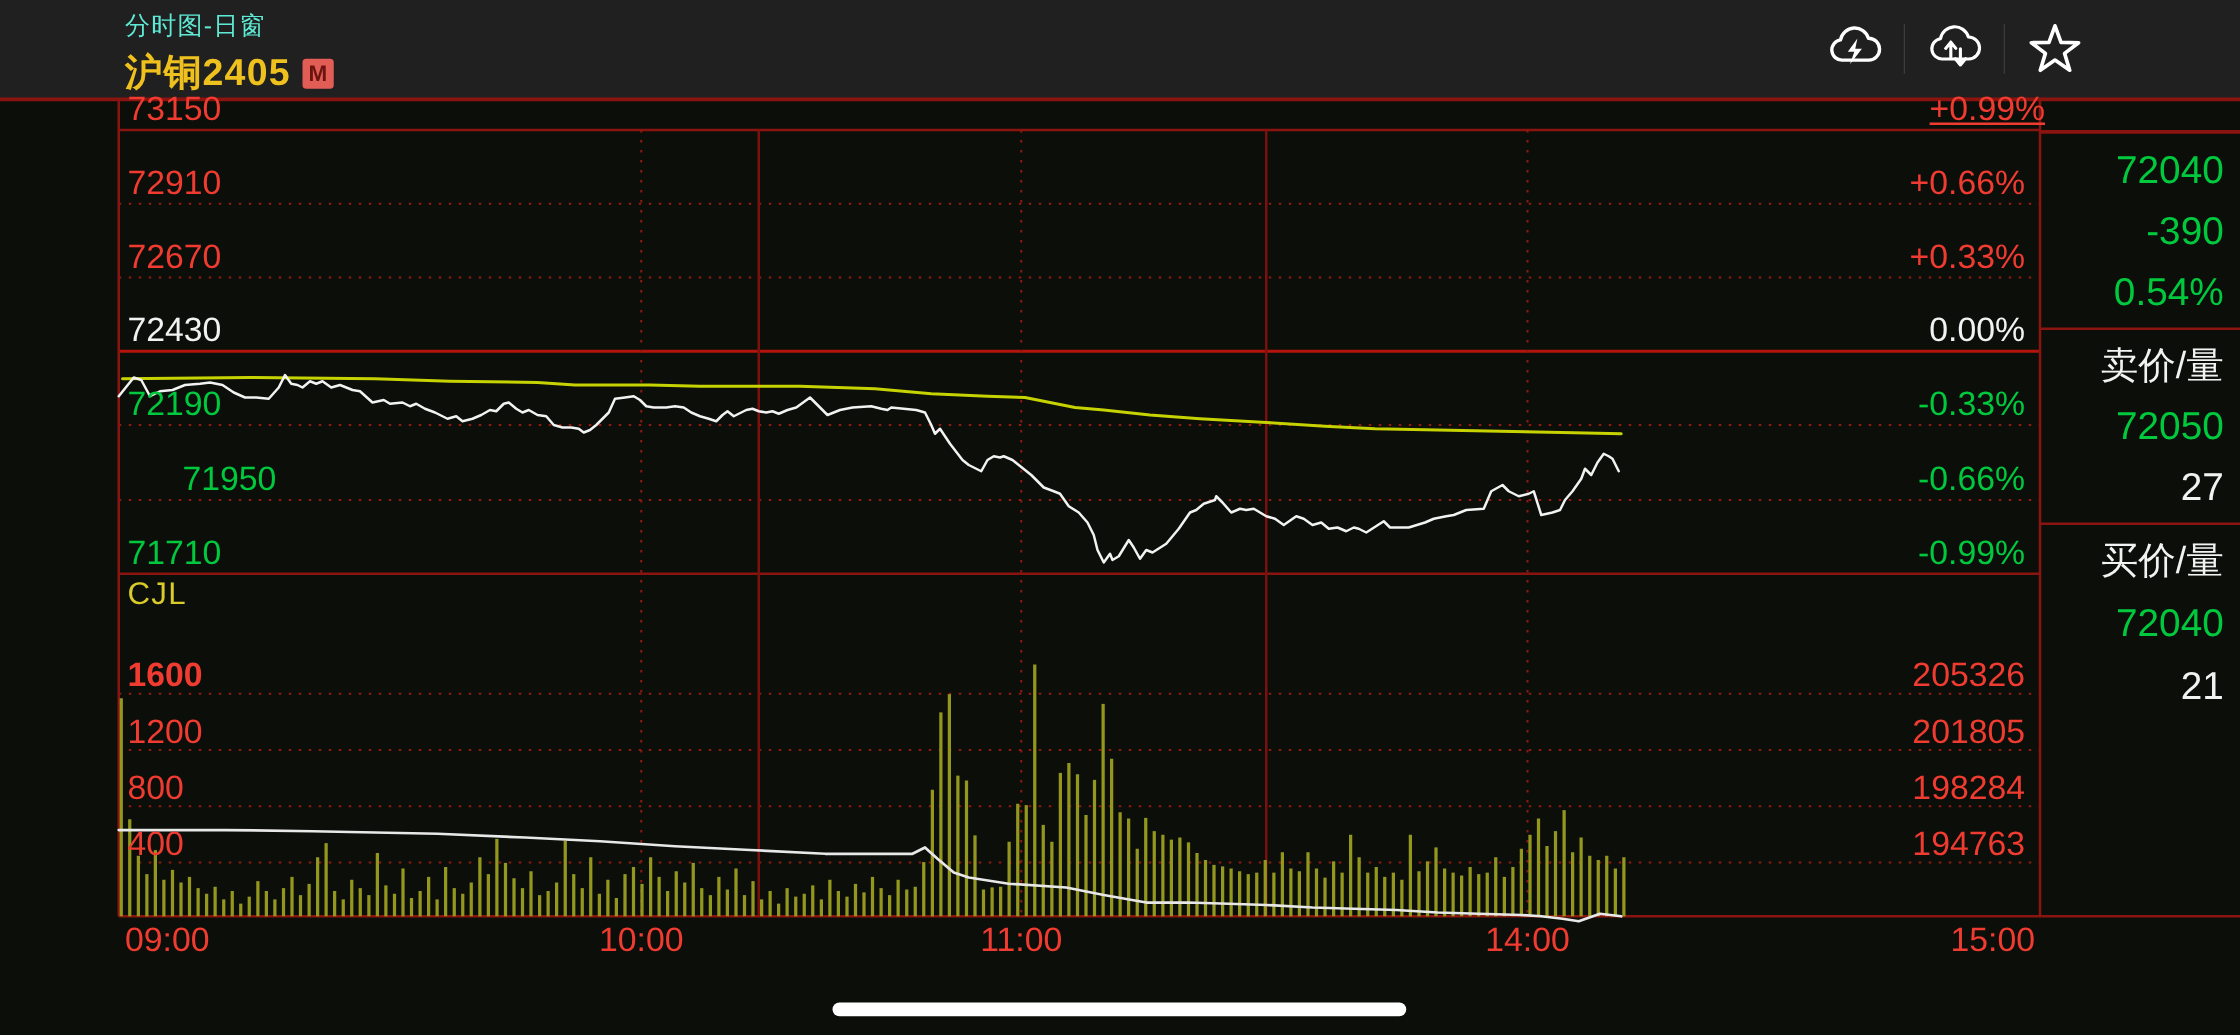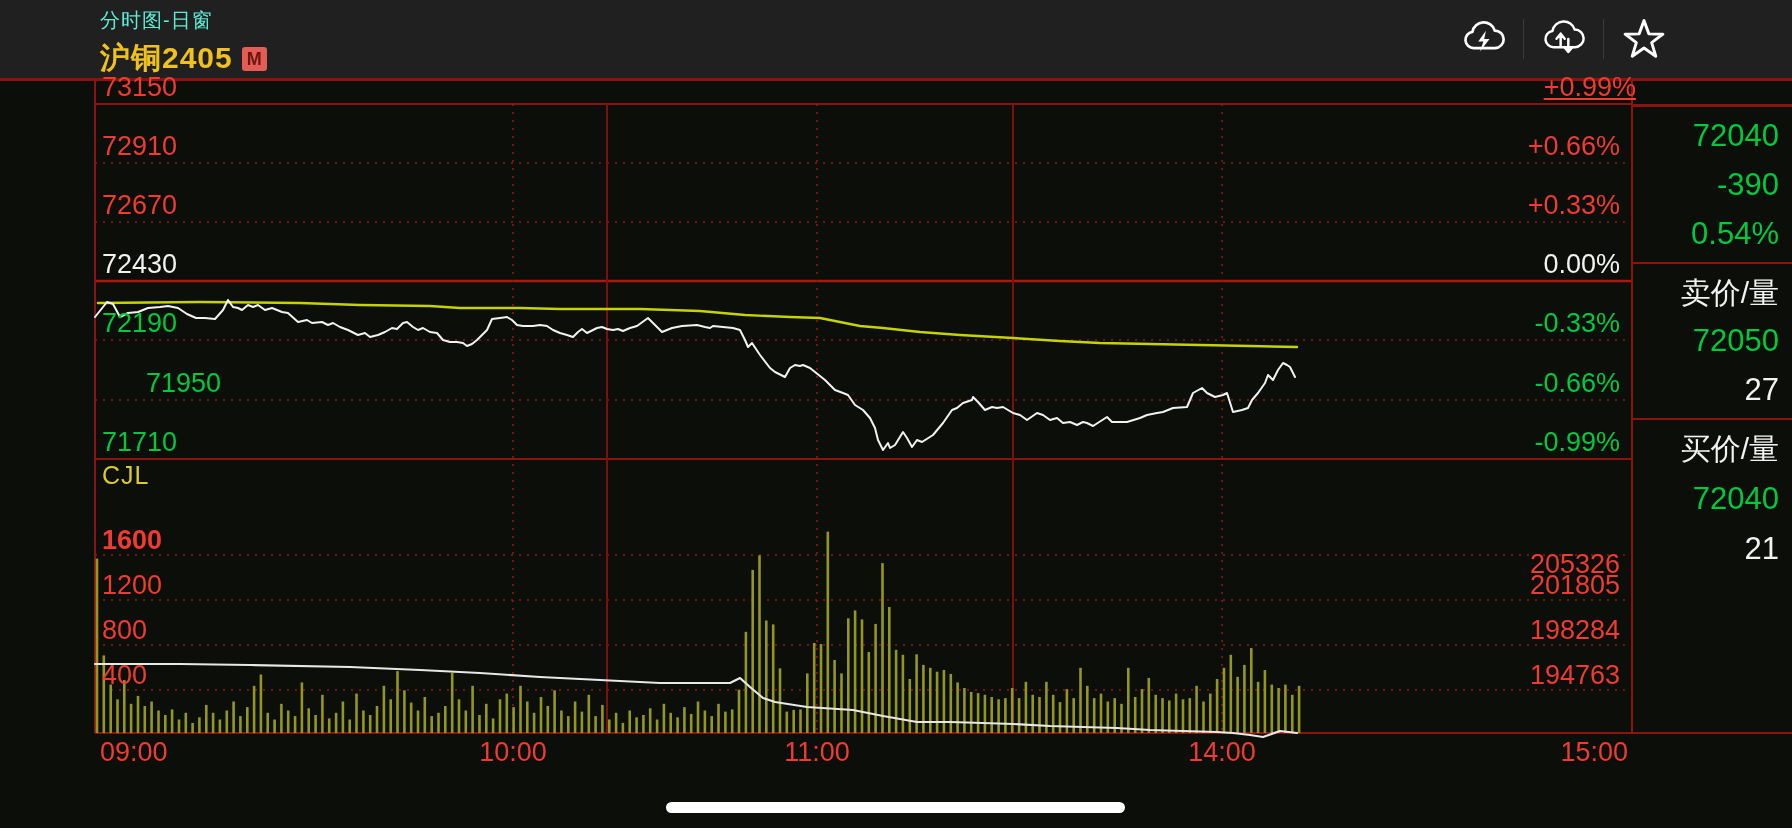--- a/index.html
+++ b/index.html
@@ -291,21 +291,21 @@
       <div class="abslabel red" style="right: 172px; top: 132px;">+0.66%</div>
       <div class="abslabel red" style="right: 172px; top: 191px;">+0.33%</div>
       <div class="abslabel white" style="right: 172px; top: 250px;">0.00%</div>
       <div class="abslabel green" style="right: 172px; top: 309px;">-0.33%</div>
       <div class="abslabel green" style="right: 172px; top: 369px;">-0.66%</div>
       <div class="abslabel green" style="right: 172px; top: 428px;">-0.99%</div>
     </div>
   <div id="cjl-label">CJL</div>
   <div id="vol-labels">
       <div class="abslabel red" style="left: 102px; top: 526px; font-weight: bold;">1600</div>
-      <div class="abslabel red" style="right: 172px; top: 526px; margin-top: 24px;">205326</div>
+      <div class="abslabel red" style="right: 172px; top: 526px;">205326</div>
       <div class="abslabel red" style="left: 102px; top: 571px;">1200</div>
       <div class="abslabel red" style="right: 172px; top: 571px;">201805</div>
       <div class="abslabel red" style="left: 102px; top: 616px;">800</div>
       <div class="abslabel red" style="right: 172px; top: 616px;">198284</div>
       <div class="abslabel red" style="left: 102px; top: 661px;">400</div>
       <div class="abslabel red" style="right: 172px; top: 661px;">194763</div>
     </div>
   <div id="time-labels">
       <div class="abslabel red" style="top: 738px; left: 100px;">09:00</div>
       <div class="abslabel red" style="top: 738px; left: 513px; transform: translateX(-50%);">10:00</div>

